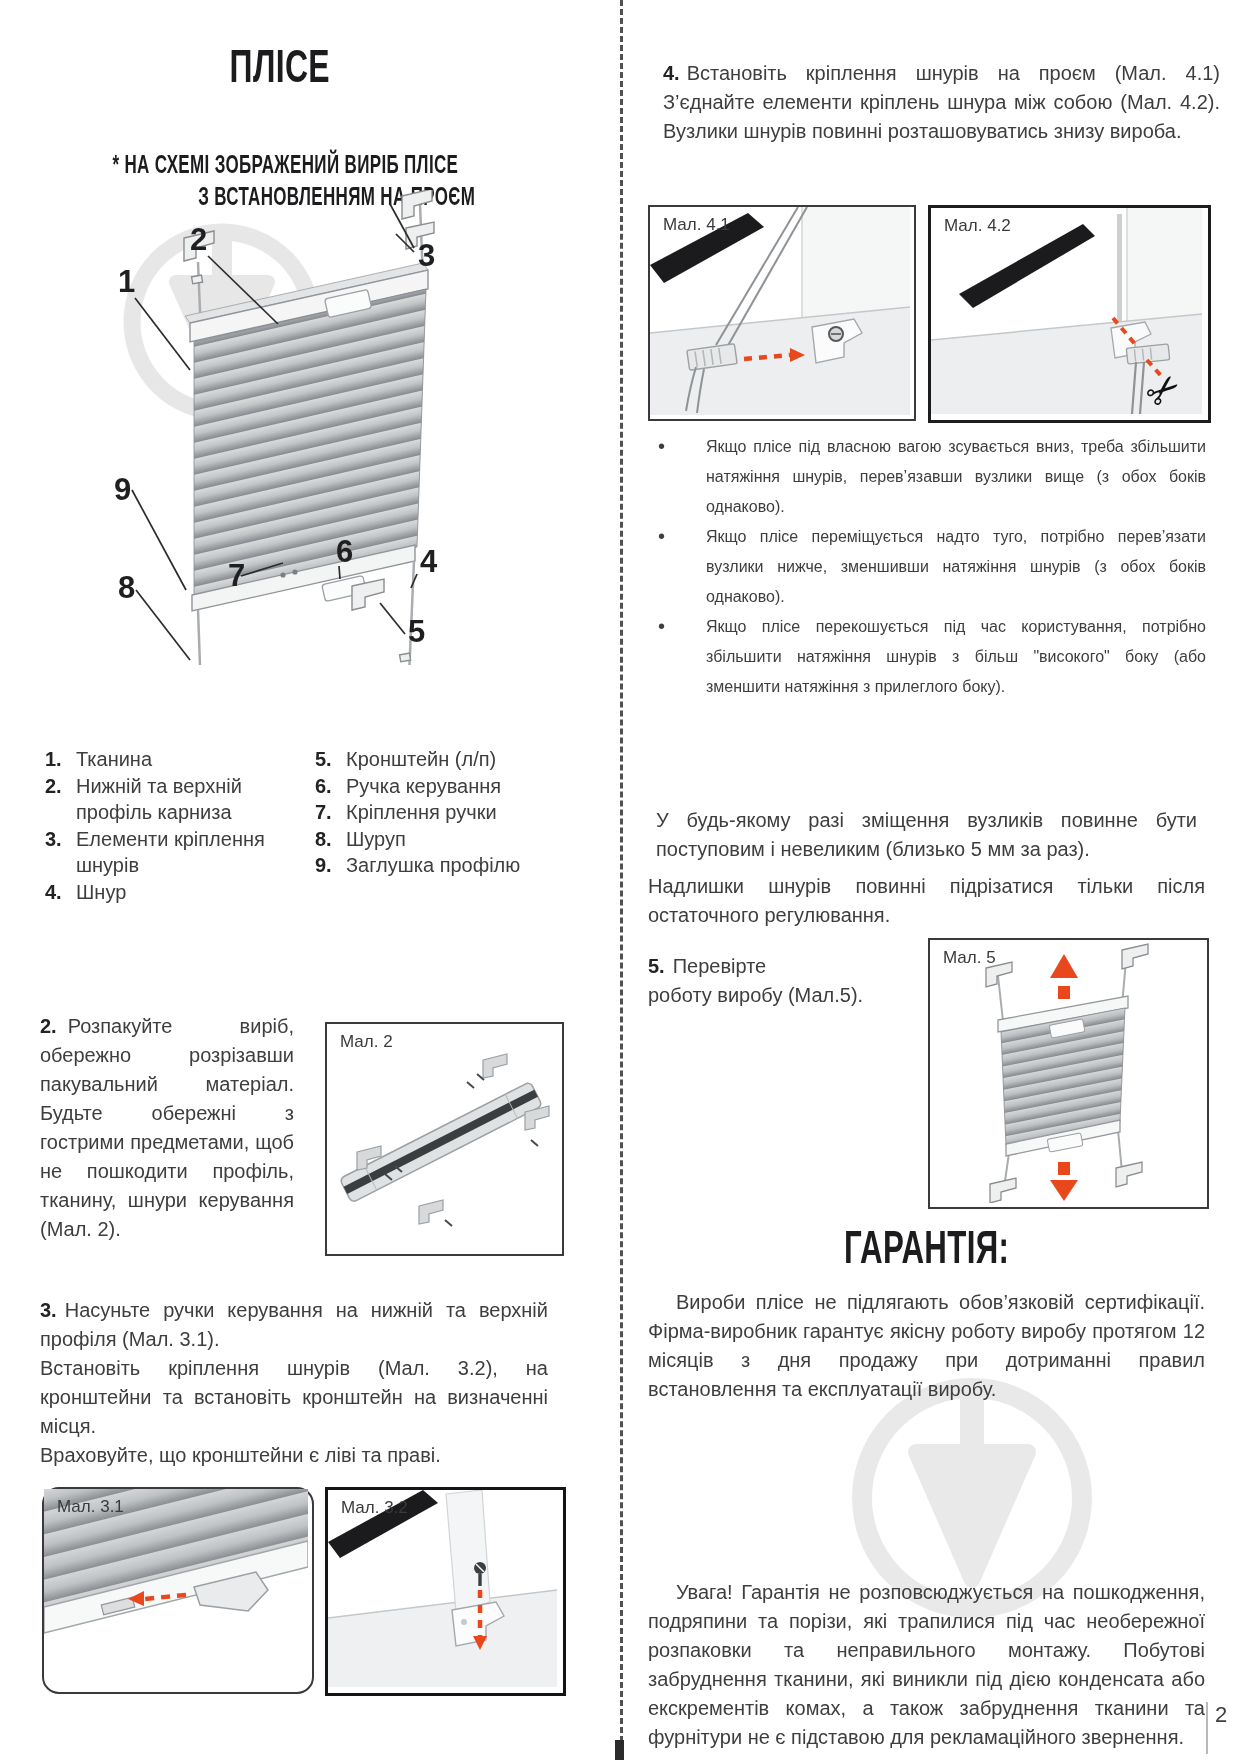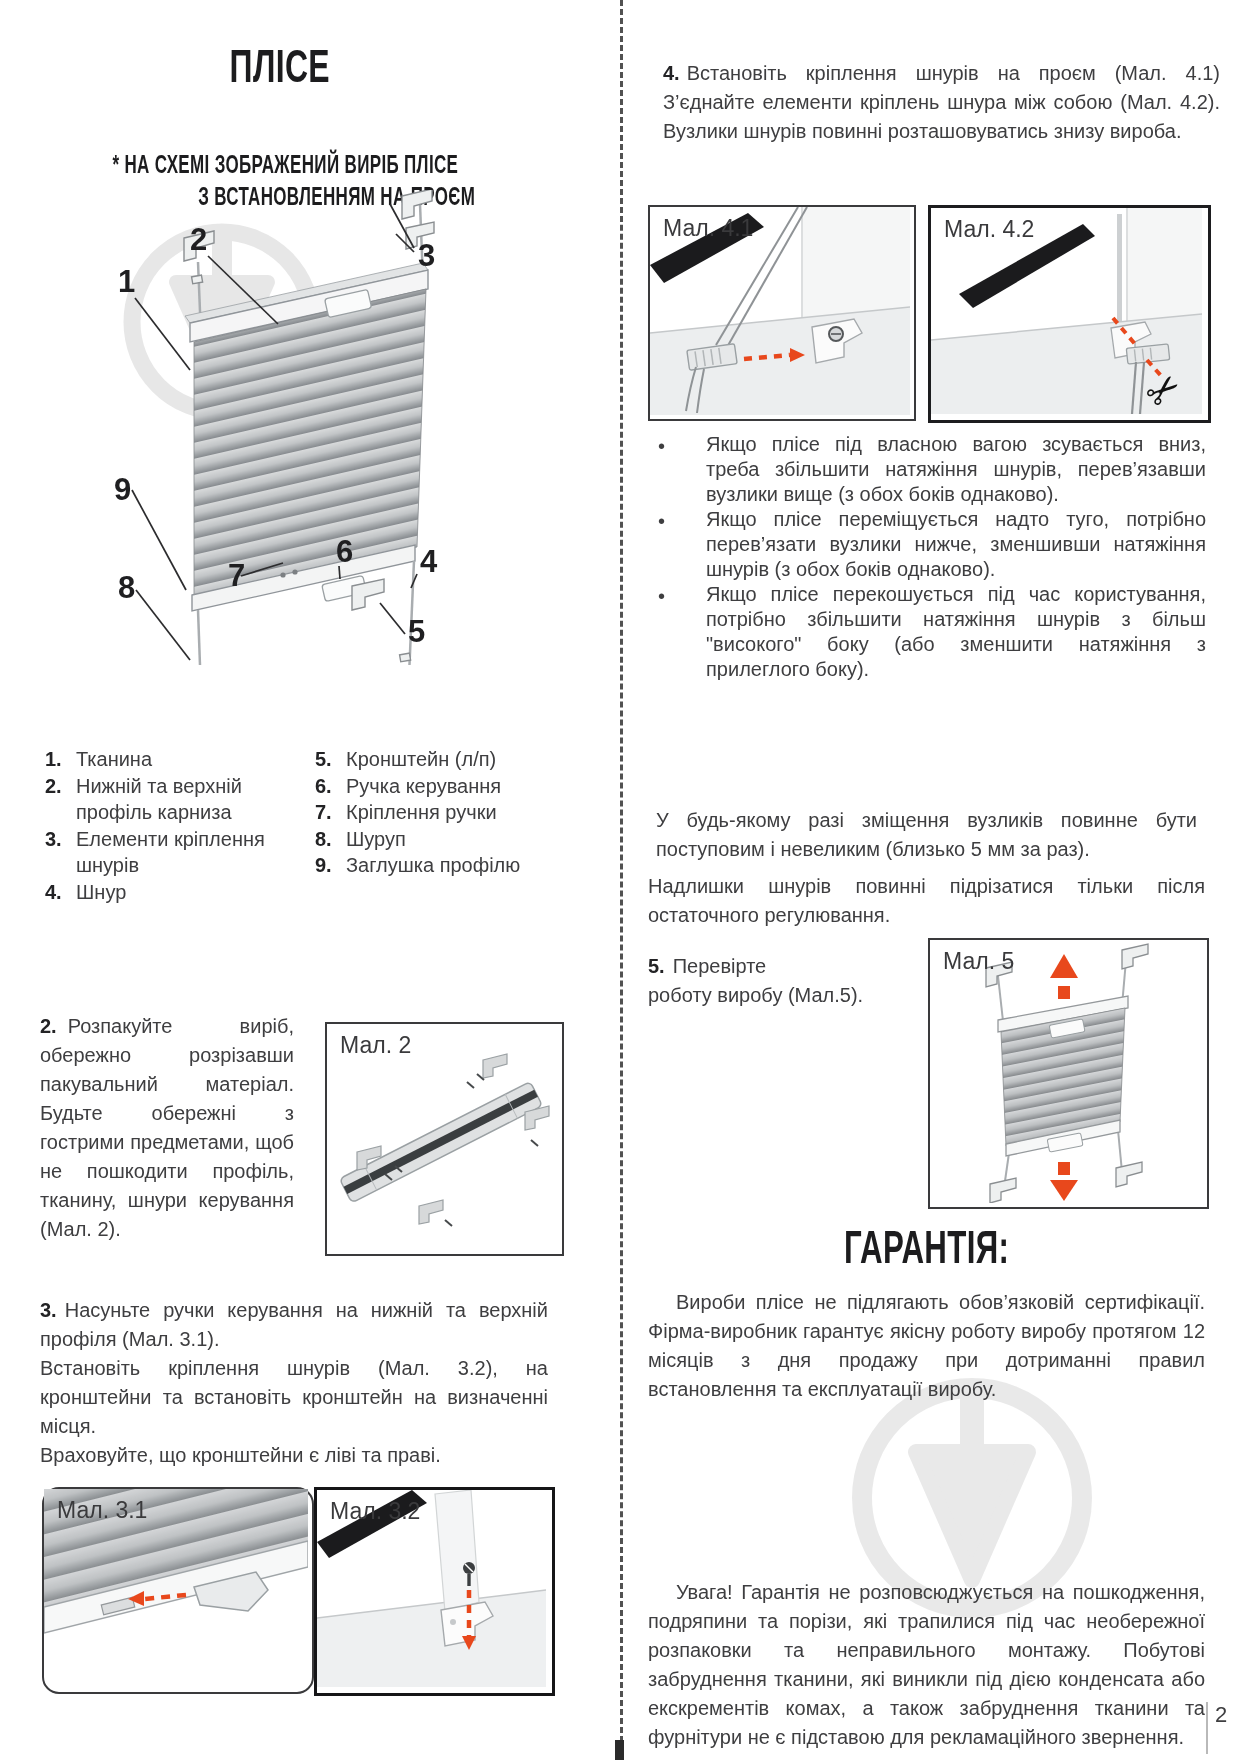--- a/index.html
+++ b/index.html
@@ -8,26 +8,26 @@
   .abs{position:absolute;}
   .divider{position:absolute;left:620px;top:0;height:100%;width:0;border-left:3.5px dashed #515151;}
   .divider-end{position:absolute;left:615px;top:1740px;width:9px;height:20px;background:#2b2b2b;}
   .heading-wrap{position:absolute;text-align:center;}
   .condensed{display:inline-block;font-weight:700;color:#1c1c1e;transform:scaleX(.68);
              transform-origin:50% 50%;white-space:nowrap;letter-spacing:.5px;}
   .body-text{font-size:20px;line-height:1.45;color:#3e3e40;text-align:justify;}
   .num-b{font-weight:700;color:#232325;margin-right:11px;}
   .fig{position:absolute;background:#fff;border:2px solid #3a3a3c;}
   .fig.thick{border:3px solid #151517;}
-  .fig-label{position:absolute;top:8px;left:13px;font-size:23px;color:#3a3a3c;z-index:2;}
+  .fig-label{position:absolute;top:8px;left:13px;font-size:17px;color:#3a3a3c;z-index:2;}
   .leg-item{display:flex;font-size:20px;line-height:26.5px;color:#3e3e40;}
   .leg-num{font-weight:700;min-width:31px;color:#232325;}
   .bullet{display:flex;}
   .bullet-dot{width:48px;padding-left:8px;font-size:20px;line-height:28.6px;color:#3e3e40;}
-  .bullet-text{flex:1;font-size:20px;line-height:25px;text-align:justify;color:#3e3e40;}
+  .bullet-text{flex:1;font-size:16px;line-height:30px;text-align:justify;color:#3e3e40;}
   .note-text{font-size:20px;line-height:29px;color:#3e3e40;text-align:justify;}
   .indent{text-indent:28px;}
   .pagenum-line{position:absolute;left:1206px;top:1702px;width:2px;height:52px;background:#b9b9b9;}
   .pagenum{position:absolute;left:1215px;top:1702px;font-size:22px;color:#3e3e40;}
   .watermark{position:absolute;z-index:0;}
   .over{position:relative;z-index:1;}
 </style>
 </head>
 <body>
 
@@ -222,21 +222,21 @@
       <polygon points="0,118 264,52 264,78 0,144" fill="#f7f8f8" stroke="#a0a5a8" stroke-width="1.4"></polygon>
       <rect x="58" y="112" width="32" height="10" transform="rotate(-14 74 117)" fill="#dcdedf" stroke="#94989b" stroke-width="1.2"></rect>
       <polygon points="150,98 212,83 224,101 204,122 156,116" fill="#e9ebec" stroke="#9aa0a3" stroke-width="1.5"></polygon>
       <g>
         <line x1="142" y1="106" x2="100" y2="110" stroke="#e8481c" stroke-width="4.5" stroke-dasharray="9 7"></line>
         <polygon points="100,102 100,117 84,110" fill="#e8481c"></polygon>
       </g>
     </svg>
   </div>
 
-  <div class="fig thick" style="left:314px;top:1487px;width:235px;height:203px;">
+  <div class="fig thick" style="left:325px;top:1487px;width:235px;height:203px;">
     <div class="fig-label">Мал. 3.2</div>
     <svg width="229" height="197" viewBox="0 0 229 197">
       <polygon points="0,128 229,100 229,197 0,197" fill="#eef0f1"></polygon>
       <line x1="0" y1="128" x2="229" y2="100" stroke="#c5c8ca" stroke-width="1.5"></line>
       <polygon points="118,4 154,0 162,112 128,122" fill="#f4f5f6" stroke="#d2d5d6" stroke-width="1.2"></polygon>
       <polygon points="0,52 95,0 110,13 12,68" fill="#1b1b1d"></polygon>
       <polygon points="124,120 168,112 176,126 158,136 158,150 128,156" fill="#fcfcfc" stroke="#a5a9ac" stroke-width="1.4"></polygon>
       <circle cx="136" cy="132" r="3" fill="#c6c9cb"></circle>
       <g>
         <circle cx="152" cy="78" r="6" fill="#3c3f41"></circle>

